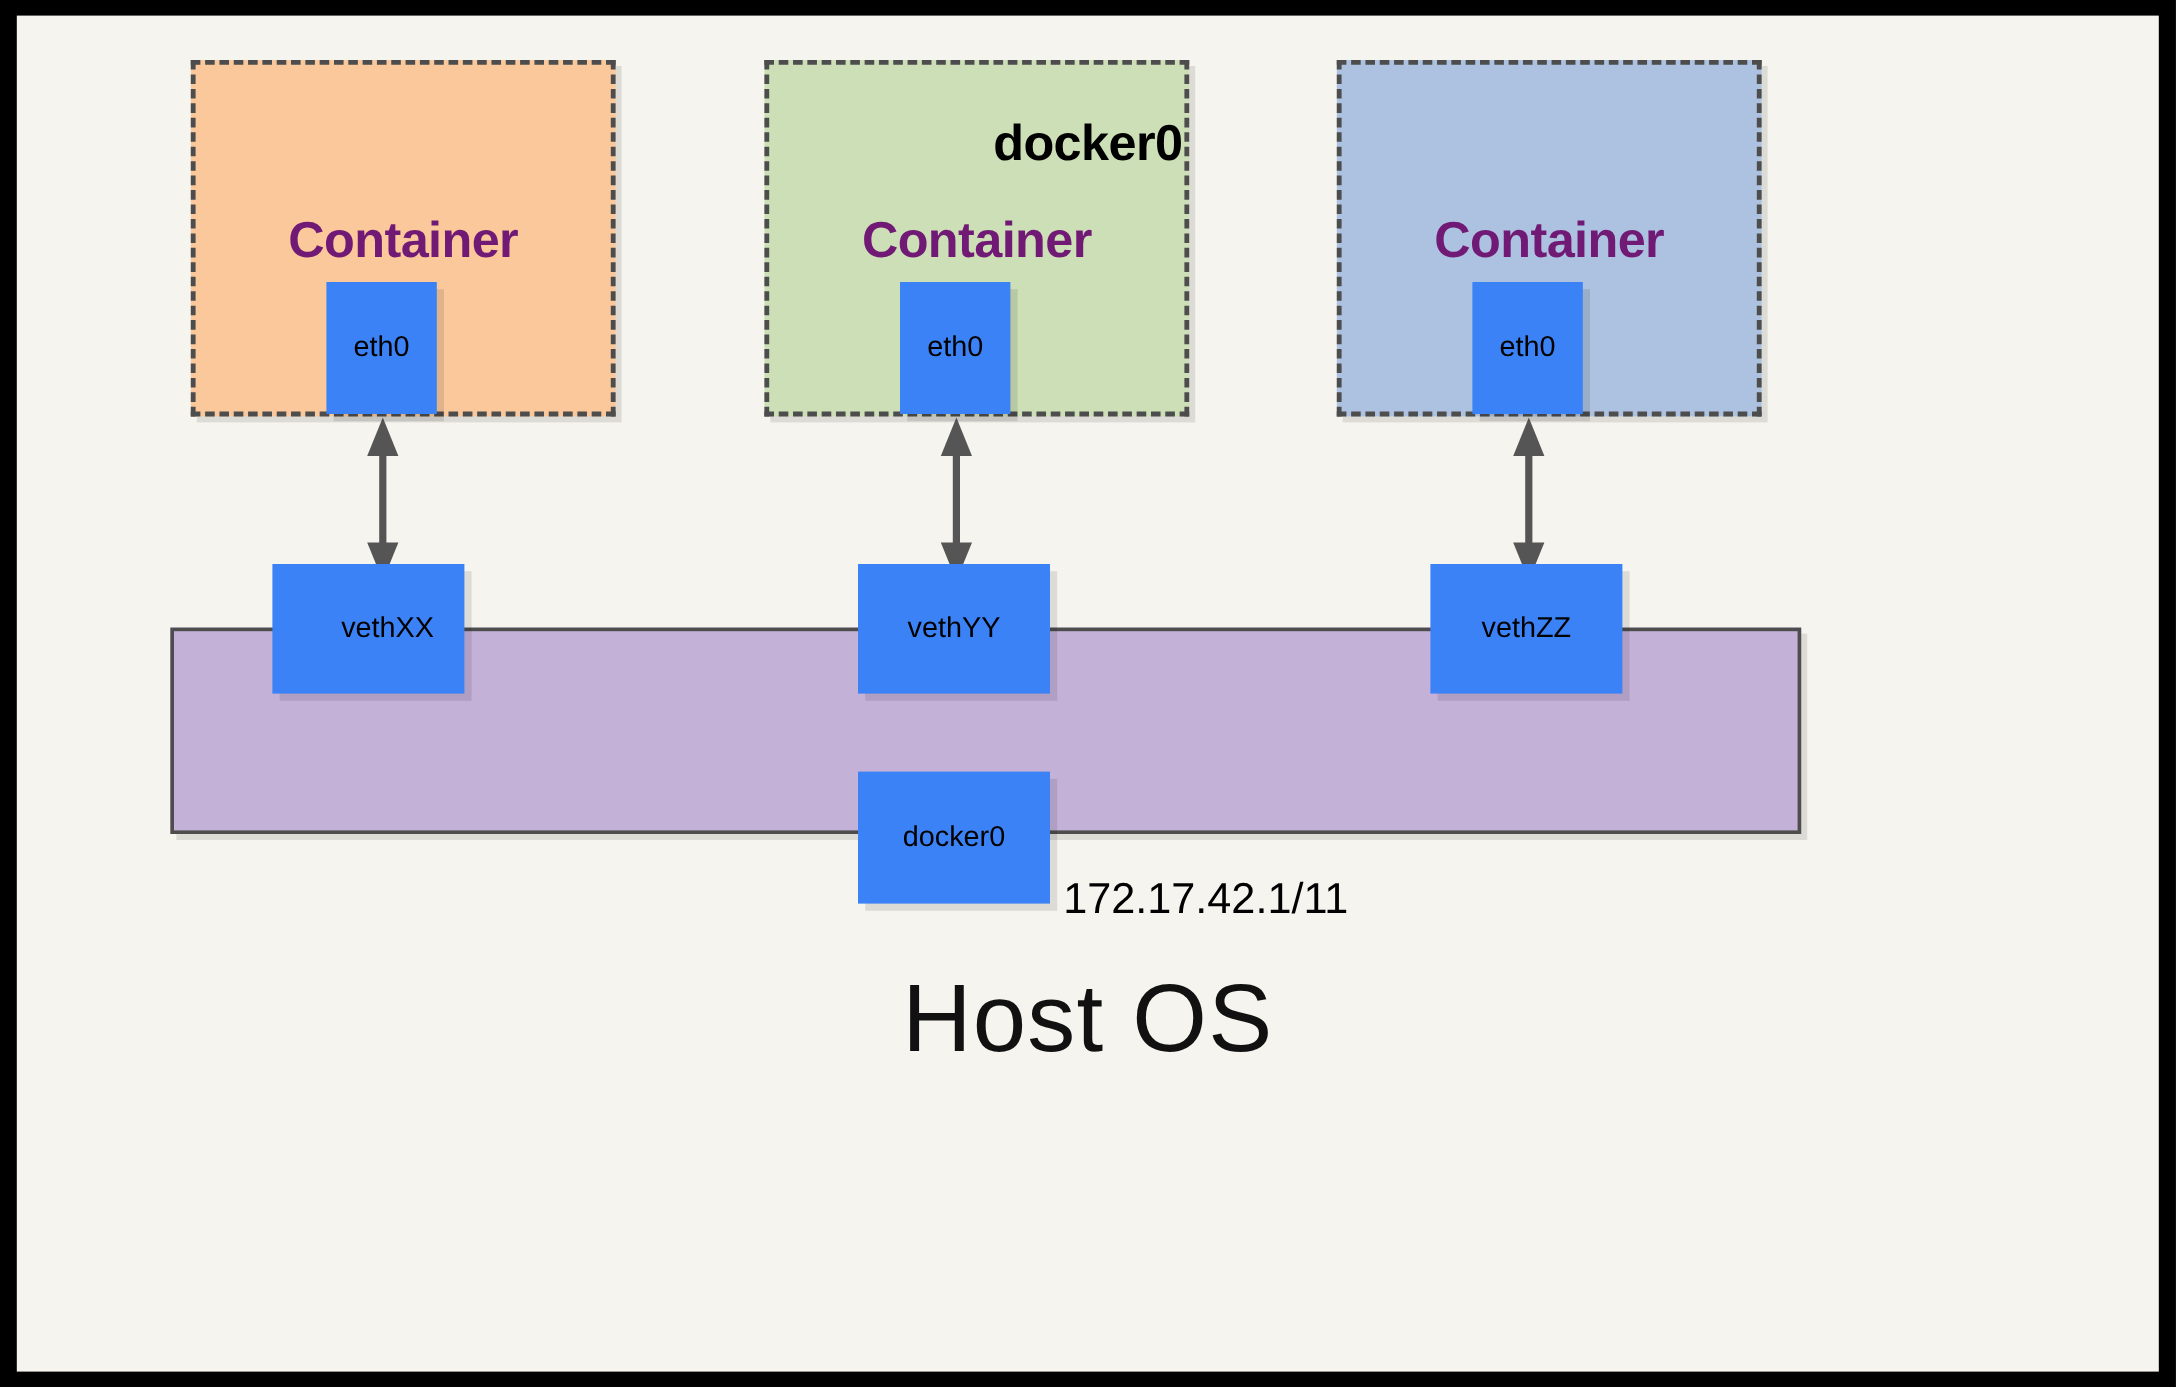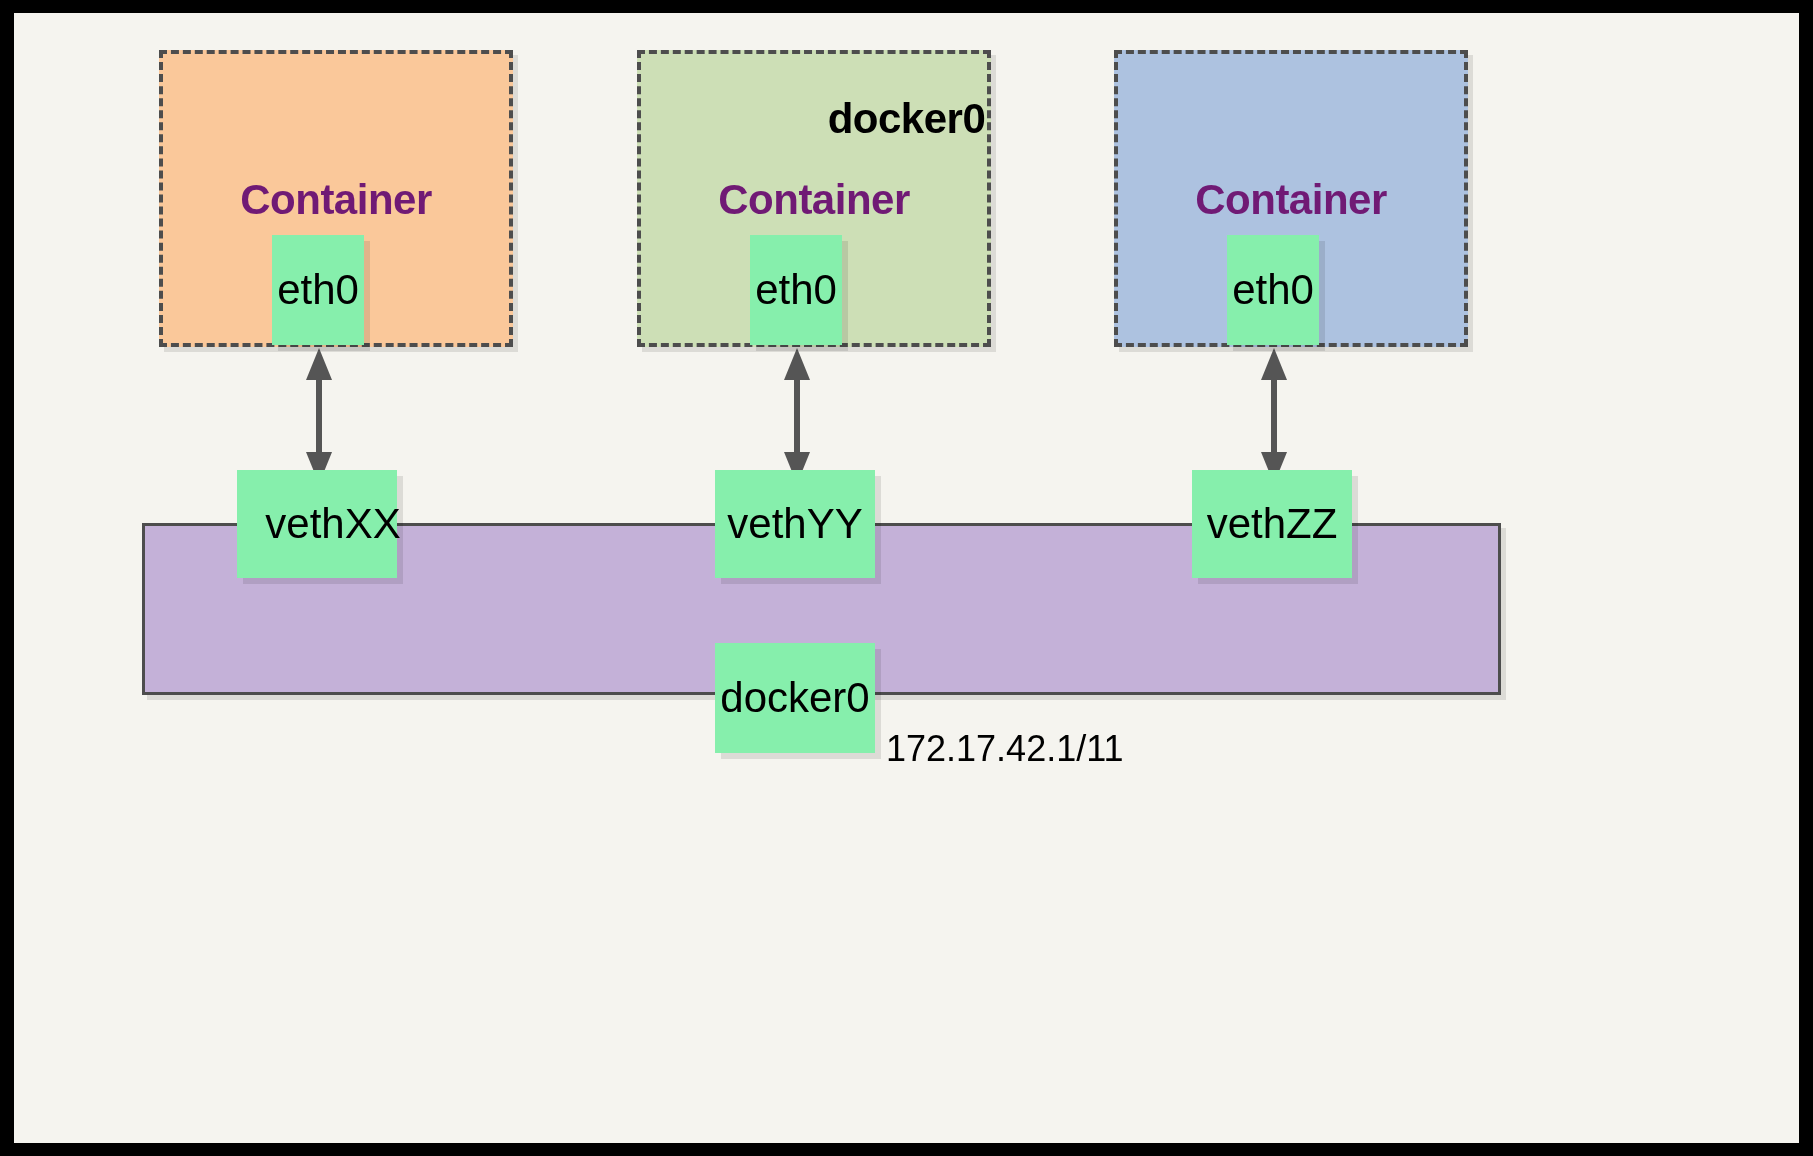--- a/index.html
+++ b/index.html
@@ -52,28 +52,28 @@
     text-align: center;
     font-size: 42px;
     font-weight: bold;
     color: #701a75;
     letter-spacing: -0.5px;
   }
 
   
   .ybox {
     position: absolute;
-    background: #86efac;
+    background: #3b82f6;
     box-sizing: border-box;
     box-shadow: 6px 6px 0 0 rgba(0,0,0,0.10);
     color: #000000;
     display: flex;
     align-items: center;
     justify-content: center;
-    font-size: 42px;
+    font-size: 24px;
     line-height: 1;
     z-index: 5;
   }
 
   
   .eth0-box { width: 92px; height: 110px; top: 222px; }
   .eth0-box.e1 { left: 258px; }
   .eth0-box.e2 { left: 736px; }
   .eth0-box.e3 { left: 1213px; }
 
@@ -109,21 +109,21 @@
     text-align: center;
     font-size: 42px;
     font-weight: bold;
     color: #000000;
     letter-spacing: -0.5px;
     z-index: 3;
   }
 
   
   .veth-box { width: 160px; height: 108px; top: 457px; }
-  .veth-box.v1 { left: 223px; padding-left: 32px; }
+  .veth-box.v1 { left: 213px; padding-left: 32px; }
   .veth-box.v2 { left: 701px; }
   .veth-box.v3 { left: 1178px; }
 
   
   .docker0-box {
     left: 701px;
     top: 630px;
     width: 160px;
     height: 110px;
   }
@@ -192,15 +192,16 @@
     <div class="bridge-label">docker0</div>
 
     <div class="ybox veth-box v1">vethXX</div>
     <div class="ybox veth-box v2">vethYY</div>
     <div class="ybox veth-box v3">vethZZ</div>
 
     <div class="ybox docker0-box">docker0</div>
 
     <div class="ip-label">172.17.42.1/11</div>
 
+    <div class="host-os">Host OS</div>
 
   </div>
 </div>
 
 </body></html>

